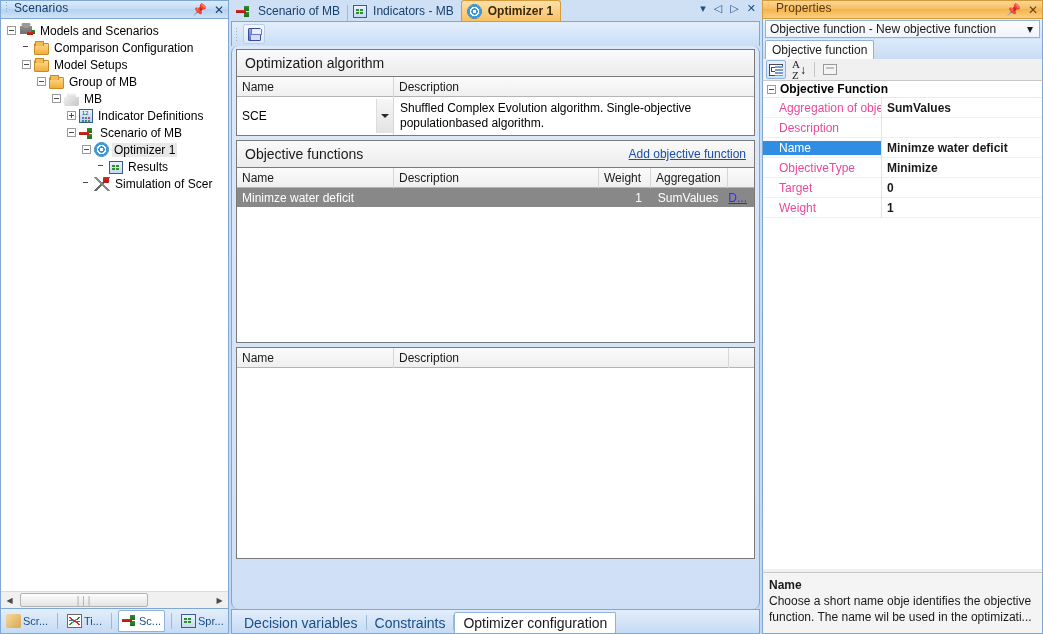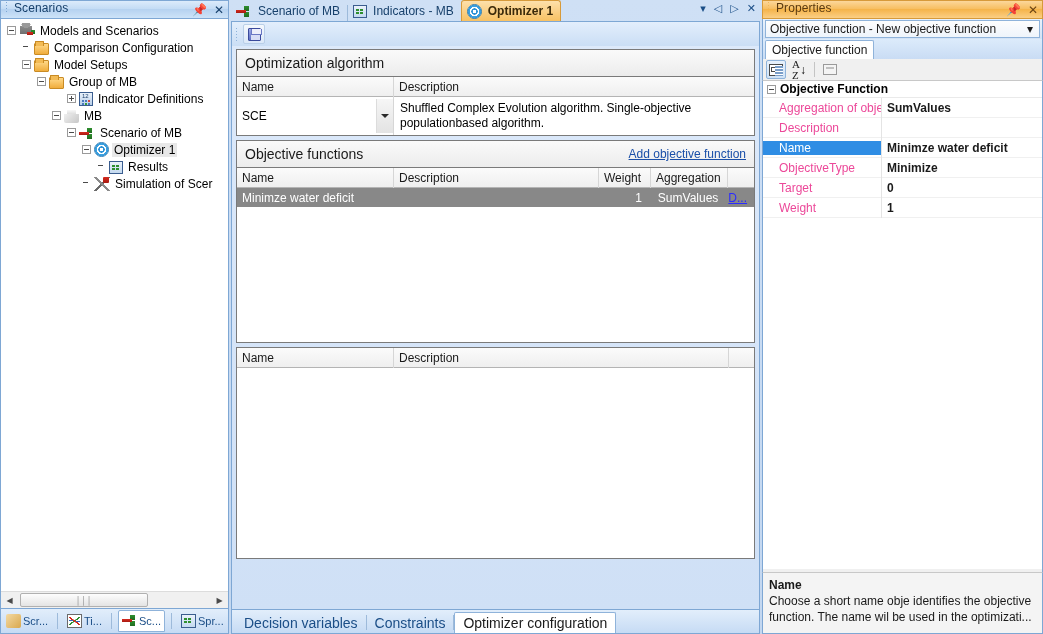--- a/index.html
+++ b/index.html
@@ -234,20 +234,21 @@
      border:1px solid #b9cfe8; background:linear-gradient(#f4f8fd,#dbe8f8); border-radius:2px;}
   .ic-save { width:13px;height:13px; background:linear-gradient(#9aa8e6,#5f6fc4); border:1px solid #3a4a9c; border-radius:1px; position:relative;}
   .ic-save::before{content:'';position:absolute;left:2px;top:0;width:9px;height:5px;background:#eceefb;border:1px solid #6a77c4;border-top:none;}
   .ic-save::after{content:'';position:absolute;left:2px;bottom:0;width:9px;height:5px;background:#d6dcf6;}
 
   #doc-body {
     position: absolute; top: 46px; left: 0; right: 0; bottom: 25px;
     background: linear-gradient(to bottom,#dce9fa,#cfe0f6);
     border-left: 1px solid #7ea7d4; border-right: 1px solid #7ea7d4;
     padding: 3px 4px 0 4px;
+    border-radius: 7px;
   }
   .section {
     background: #fff; border: 1px solid #7a7a7a;
     margin-bottom: 4px;
   }
   .section-head {
     height: 27px; background: linear-gradient(to bottom,#fafafa,#ececec);
     border-bottom: 1px solid #7a7a7a;
     display: flex; align-items: center; padding: 0 8px;
     font-size: 14px; color: #1a1a1a;
@@ -384,29 +385,29 @@
           <div class="tnode" style="padding-left: 21px;">
             <span class="texp"></span>
             <span class="ticon ic-folder"></span>
             <span class="tlabel">Model Setups</span>
           </div>
           <div class="tnode" style="padding-left: 36px;">
             <span class="texp"></span>
             <span class="ticon ic-folder"></span>
             <span class="tlabel">Group of MB</span>
           </div>
+          <div class="tnode" style="padding-left: 51px;">
+            <span class="texp"></span>
+            <span class="ticon ic-cube"></span>
+            <span class="tlabel">MB</span>
+          </div>
           <div class="tnode" style="padding-left: 66px;">
             <span class="texp plus"></span>
             <span class="ticon ic-calc"></span>
             <span class="tlabel">Indicator Definitions</span>
-          </div>
-          <div class="tnode" style="padding-left: 51px;">
-            <span class="texp"></span>
-            <span class="ticon ic-cube"></span>
-            <span class="tlabel">MB</span>
           </div>
           <div class="tnode" style="padding-left: 66px;">
             <span class="texp"></span>
             <span class="ticon ic-scen"></span>
             <span class="tlabel">Scenario of MB</span>
           </div>
           <div class="tnode" style="padding-left: 81px;">
             <span class="texp"></span>
             <span class="ticon ic-opt"></span>
             <span class="tlabel sel">Optimizer 1</span>

